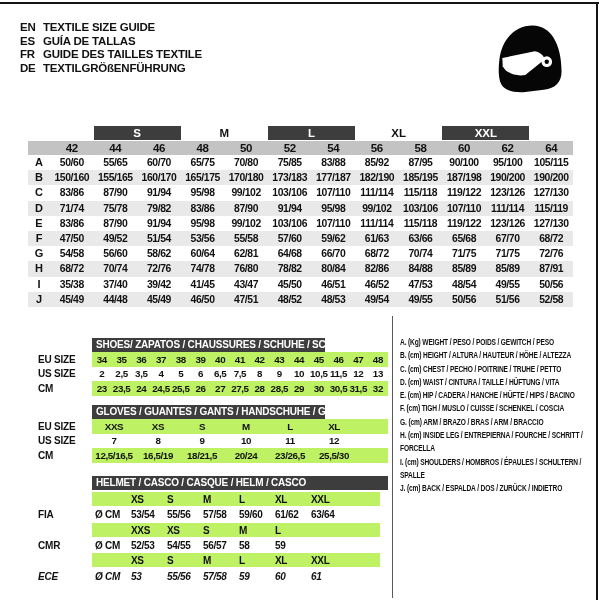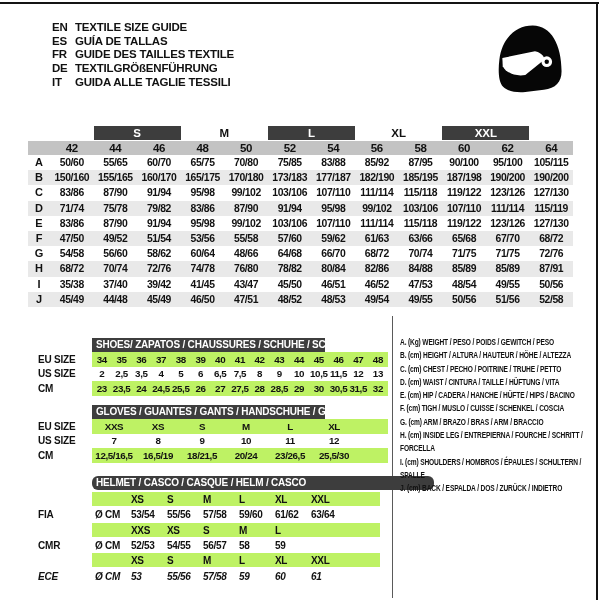--- a/index.html
+++ b/index.html
@@ -3,21 +3,21 @@
 <meta charset="utf-8">
 <style>
   html,body{margin:0;padding:0;background:#fff;}
   .page{position:relative;width:600px;height:600px;background:#ffffff;overflow:hidden;
         font-family:"Liberation Sans","DejaVu Sans",sans-serif;font-weight:700;color:#111;}
   .top-border{position:absolute;left:0;top:2px;width:599px;height:2px;background:#141414;}
   .right-border{position:absolute;left:596px;top:2px;width:2px;height:598px;background:#141414;}
   .divider-v{position:absolute;left:392px;top:316px;width:1px;height:282px;background:#5a5a5a;}
 
   
-  .lang-block{position:absolute;left:52px;top:20px;}
+  .lang-block{position:absolute;left:20px;top:20px;}
   .lang-row{display:flex;height:13.8px;align-items:center;}
   .lang-code{display:inline-block;width:23px;font-size:11.5px;letter-spacing:-0.2px;}
   .lang-text{font-size:11.5px;letter-spacing:-0.2px;white-space:nowrap;}
 
   .helmet-logo{position:absolute;left:492px;top:14px;}
 
   
   .main-table{position:absolute;left:28px;top:126px;width:545px;}
   .mt-grid{display:grid;grid-template-columns:22px repeat(12,1fr);}
   .groups-row{height:14px;}
@@ -31,21 +31,21 @@
   .mt-cell{text-align:center;font-size:10.4px;line-height:15.2px;letter-spacing:-0.4px;white-space:nowrap;}
 
   
   .btable{position:absolute;left:28px;}
   #shoes-table{top:338px;width:362px;}
   #gloves-table{top:405px;width:362px;}
   #helmet-table{top:476px;width:362px;}
   .tbar{margin-left:64px;height:14px;line-height:14px;background:#3d3d3d;color:#fff;
         font-size:10px;letter-spacing:-0.2px;padding-left:4px;box-sizing:border-box;white-space:nowrap;}
   #shoes-table .tbar,#gloves-table .tbar{width:233px;}
-  #helmet-table .tbar{width:342px;border-radius:6px;}
+  #helmet-table .tbar{width:296px;}
   .srow{display:flex;height:14.5px;align-items:center;}
   #shoes-table .srow:first-of-type,#gloves-table .srow:first-of-type{margin-top:1px;}
   .rlabel{width:64px;box-sizing:border-box;padding-left:10px;font-size:10px;letter-spacing:-0.2px;}
   .cells{width:296px;display:grid;height:14.5px;align-items:center;}
   .cells.cols15{grid-template-columns:repeat(15,19.73px);}
   .cells.cols6{grid-template-columns:repeat(6,44px);}
   .striped{background:#bef264;}
   .scell{text-align:center;font-size:9.8px;letter-spacing:-0.4px;white-space:nowrap;}
   
   .hcells{width:288px;display:grid;grid-template-columns:36px repeat(6,36px);height:14px;align-items:center;}
@@ -80,24 +80,20 @@
         <span class="lang-text">GUÍA DE TALLAS</span>
       </div>
       <div class="lang-row">
         <span class="lang-code">FR</span>
         <span class="lang-text">GUIDE DES TAILLES TEXTILE</span>
       </div>
       <div class="lang-row">
         <span class="lang-code">DE</span>
         <span class="lang-text">TEXTILGRÖßENFÜHRUNG</span>
       </div>
-      <div class="lang-row">
-        <span class="lang-code">IT</span>
-        <span class="lang-text">GUIDA ALLE TAGLIE TESSILI</span>
-      </div>
     </div>
 
   <svg class="helmet-logo" width="74" height="88" viewBox="0 0 100 100">
     <path d="M55 6 C 30 6 13 26 10 52 C 8 68 9 83 15 89 C 21 95 32 97 45 96 L 70 93 C 86 91 94 83 94 68 C 94 32 80 6 55 6 Z" fill="#060606"></path>
     <path d="M14 50 L 58 41 C 66 43 70 47 71 52 L 45 73 C 32 75.5 19 70 14.5 61 Z" fill="#ffffff"></path>
     <circle cx="74" cy="55" r="7.2" fill="#ffffff"></circle>
     <circle cx="74" cy="55" r="3" fill="#060606"></circle>
   </svg>
 
   <div class="main-table">
@@ -213,21 +209,21 @@
           <div class="mt-cell">65/68</div>
           <div class="mt-cell">67/70</div>
           <div class="mt-cell">68/72</div>
         </div>
         <div class="mt-grid mt-row">
           <div class="mt-label">G</div>
           <div class="mt-cell">54/58</div>
           <div class="mt-cell">56/60</div>
           <div class="mt-cell">58/62</div>
           <div class="mt-cell">60/64</div>
-          <div class="mt-cell">48/66</div>
+          <div class="mt-cell">62/81</div>
           <div class="mt-cell">64/68</div>
           <div class="mt-cell">66/70</div>
           <div class="mt-cell">68/72</div>
           <div class="mt-cell">70/74</div>
           <div class="mt-cell">71/75</div>
           <div class="mt-cell">71/75</div>
           <div class="mt-cell">72/76</div>
         </div>
         <div class="mt-grid mt-row striped">
           <div class="mt-label">H</div>

